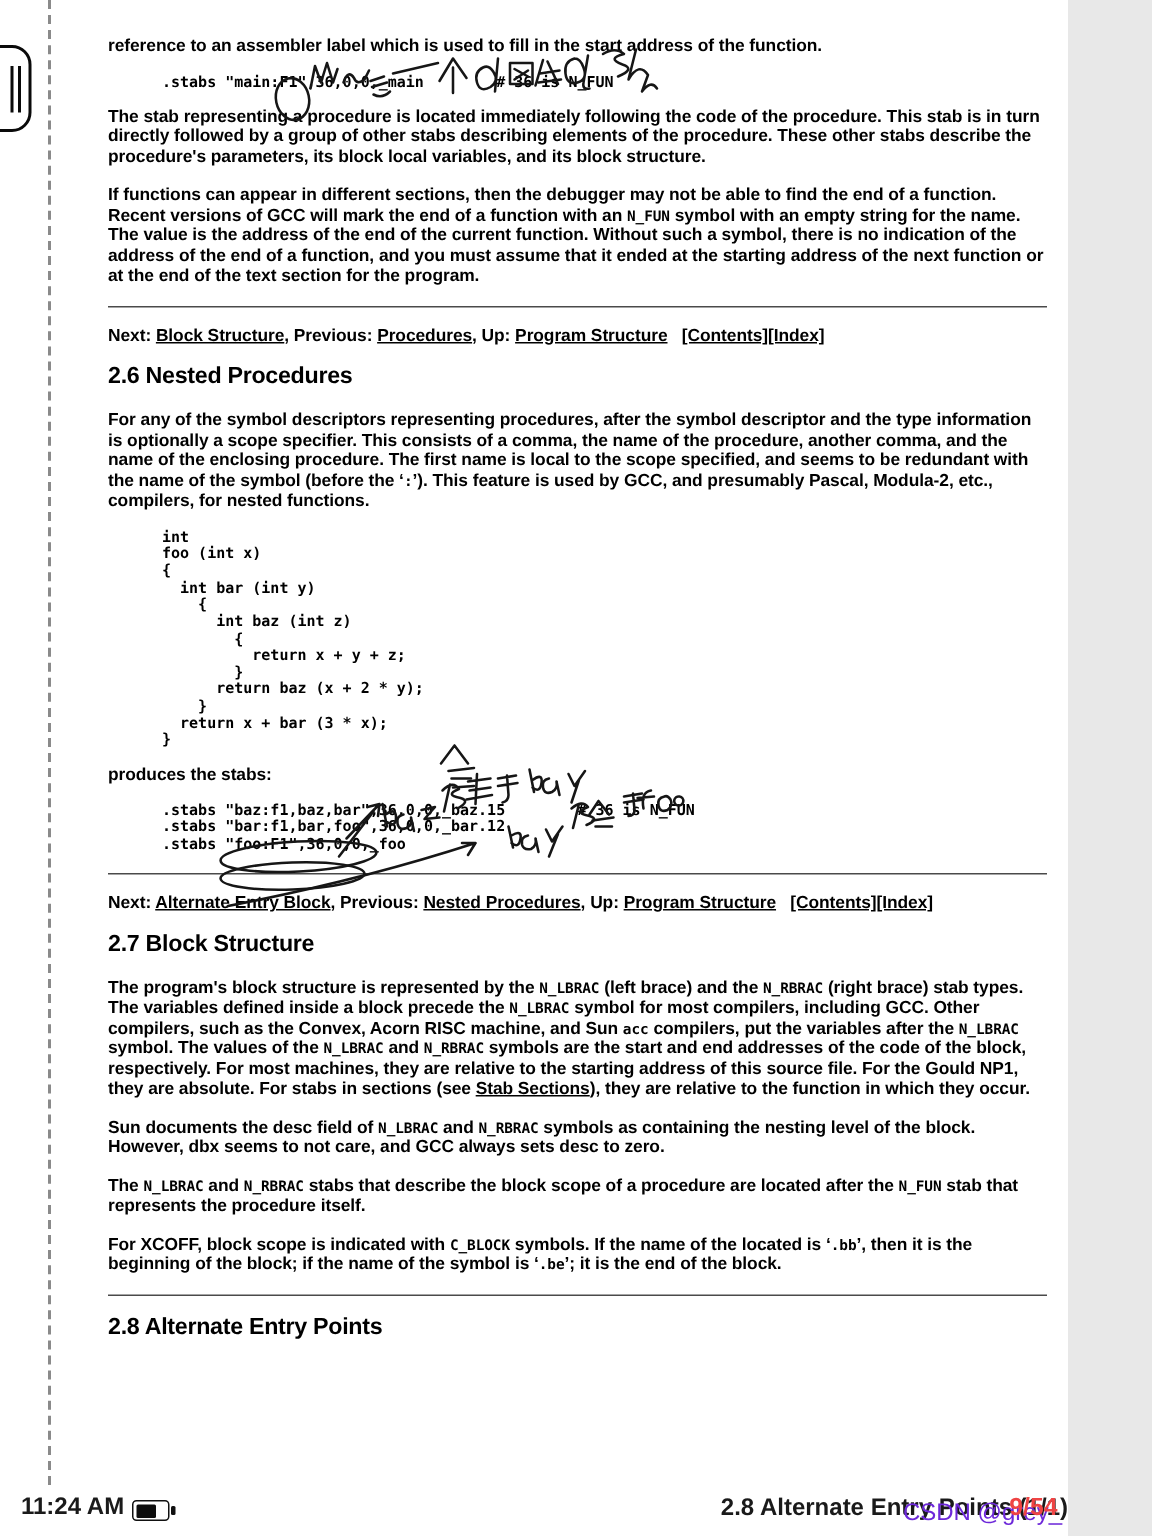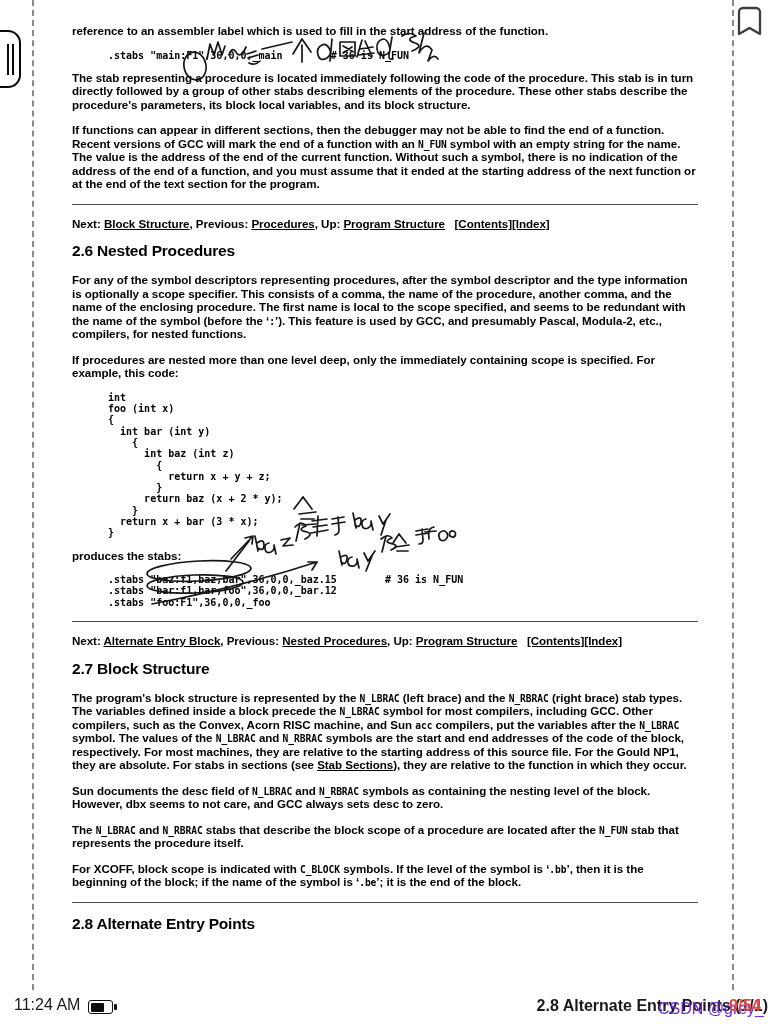--- a/index.html
+++ b/index.html
@@ -1,16 +1,16 @@
 <!DOCTYPE html>
 <html><head>
 <meta charset="utf-8">
 <style>
   html,body{margin:0;padding:0;background:#e8e8e8;}
-  .page{position:relative;width:768px;height:1024px;background:#ffffff;overflow:hidden;
+  .page{position:relative;width:712px;height:1024px;background:#ffffff;overflow:hidden;
         font-family:"Liberation Sans",sans-serif;}
   
   .dash{position:absolute;top:0;height:990px;width:0;border-left:2px dashed #8a8a8a;}
   .dash.left{left:32px;}
   .dash.right{left:732px;}
   
   .tab-handle{position:absolute;left:-14px;top:30px;width:35px;height:58px;background:#fff;
         border:2.4px solid #0a0a0a;border-radius:13px;box-sizing:border-box;}
   .tab-handle .bar{position:absolute;top:12px;width:2.4px;height:31px;background:#0a0a0a;}
   .tab-handle .bar.b1{left:19px;}
@@ -25,21 +25,21 @@
   .doc h2{font-size:15.5px;line-height:18px;margin:12px 0 13px;letter-spacing:-0.2px;}
   .doc hr{border:0;border-top:1.7px solid #4a4a4a;margin:13px 0 12px;}
   .doc pre{margin:0 0 10px 36px;font:bold 10px/11.3px "DejaVu Sans Mono",monospace;letter-spacing:0;}
   code.ic{font:bold 9.6px/1 "DejaVu Sans Mono",monospace;margin-top:12px;}
   a.doclink{color:#000;text-decoration:underline;cursor:pointer;}
   
   .ink{position:absolute;left:0;top:0;pointer-events:none;}
   .ink path,.ink ellipse{fill:none;stroke:#161616;stroke-width:1.7;stroke-linecap:round;stroke-linejoin:round;}
   
   .statusbar{position:absolute;left:0;right:0;top:992px;height:32px;color:#1a1a1a;}
-  .time{position:absolute;left:14px;top:4px;font-size:16px;font-weight:normal;text-align:center;}
+  .time{position:absolute;left:14px;top:4px;font-size:16px;font-weight:bold;text-align:center;}
   .battery{position:absolute;left:88px;top:8px;width:23px;height:12px;border:1.9px solid #111;border-radius:3px;}
   .battery::after{content:"";position:absolute;right:-5px;top:2.5px;width:2.6px;height:6px;background:#111;border-radius:1px;}
   .battery .fill{position:absolute;left:1.5px;top:1.5px;bottom:1.5px;width:13px;background:#0d0d0d;border-radius:1px;}
   .chapter{position:absolute;left:0;right:0;top:5px;text-align:right;font-size:16px;font-weight:bold;}
   .wm{position:absolute;right:4px;top:8px;font-size:16px;color:#6d28d9;z-index:1;}
   .pageno{position:absolute;right:7px;top:4px;font-size:16.5px;font-weight:bold;color:#ef4444;z-index:2;}
 </style>
 </head>
 <body>
 
@@ -59,21 +59,20 @@
 
   <div class="doc">
     <p>reference to an assembler label which is used to fill in the start address of the function.</p>
     <pre>.stabs "main:F1",36,0,0,_main        # 36 is N_FUN</pre>
     <p>The stab representing a procedure is located immediately following the code of the procedure. This stab is in turn directly followed by a group of other stabs describing elements of the procedure. These other stabs describe the procedure's parameters, its block local variables, and its block structure.</p>
     <p><span>If functions can appear in different sections, then the debugger may not be able to find the end of a function. Recent versions of GCC will mark the end of a function with an </span><code class="ic">N_FUN</code><span> symbol with an empty string for the name. The value is the address of the end of the current function. Without such a symbol, there is no indication of the address of the end of a function, and you must assume that it ended at the starting address of the next function or at the end of the text section for the program.</span></p>
     <hr>
     <p class="nav"><span>Next: </span><a class="doclink" href="#">Block Structure</a><span>, Previous: </span><a class="doclink" href="#">Procedures</a><span>, Up: </span><a class="doclink" href="#">Program Structure</a><span>&nbsp;&nbsp;&nbsp;</span><a class="doclink" href="#">[Contents]</a><a class="doclink" href="#">[Index]</a></p>
     <h2>2.6 Nested Procedures</h2>
     <p><span>For any of the symbol descriptors representing procedures, after the symbol descriptor and the type information is optionally a scope specifier. This consists of a comma, the name of the procedure, another comma, and the name of the enclosing procedure. The first name is local to the scope specified, and seems to be redundant with the name of the symbol (before the ‘</span><code class="ic">:</code><span>’). This feature is used by GCC, and presumably Pascal, Modula-2, etc., compilers, for nested functions.</span></p>
-    <p>If procedures are nested more than one level deep, only the immediately containing scope is specified. For example, this code:</p>
     <pre>int
 foo (int x)
 {
   int bar (int y)
     {
       int baz (int z)
         {
           return x + y + z;
         }
       return baz (x + 2 * y);
@@ -83,21 +82,21 @@
     <p>produces the stabs:</p>
     <pre>.stabs "baz:f1,baz,bar",36,0,0,_baz.15        # 36 is N_FUN
 .stabs "bar:f1,bar,foo",36,0,0,_bar.12
 .stabs "foo:F1",36,0,0,_foo</pre>
     <hr>
     <p class="nav"><span>Next: </span><a class="doclink" href="#">Alternate Entry Block</a><span>, Previous: </span><a class="doclink" href="#">Nested Procedures</a><span>, Up: </span><a class="doclink" href="#">Program Structure</a><span>&nbsp;&nbsp;&nbsp;</span><a class="doclink" href="#">[Contents]</a><a class="doclink" href="#">[Index]</a></p>
     <h2>2.7 Block Structure</h2>
     <p><span>The program's block structure is represented by the </span><code class="ic">N_LBRAC</code><span> (left brace) and the </span><code class="ic">N_RBRAC</code><span> (right brace) stab types. The variables defined inside a block precede the </span><code class="ic">N_LBRAC</code><span> symbol for most compilers, including GCC. Other compilers, such as the Convex, Acorn RISC machine, and Sun </span><code class="ic">acc</code><span> compilers, put the variables after the </span><code class="ic">N_LBRAC</code><span> symbol. The values of the </span><code class="ic">N_LBRAC</code><span> and </span><code class="ic">N_RBRAC</code><span> symbols are the start and end addresses of the code of the block, respectively. For most machines, they are relative to the starting address of this source file. For the Gould NP1, they are absolute. For stabs in sections (see </span><a class="doclink" href="#">Stab Sections</a><span>), they are relative to the function in which they occur.</span></p>
     <p><span>Sun documents the desc field of </span><code class="ic">N_LBRAC</code><span> and </span><code class="ic">N_RBRAC</code><span> symbols as containing the nesting level of the block. However, dbx seems to not care, and GCC always sets desc to zero.</span></p>
     <p><span>The </span><code class="ic">N_LBRAC</code><span> and </span><code class="ic">N_RBRAC</code><span> stabs that describe the block scope of a procedure are located after the </span><code class="ic">N_FUN</code><span> stab that represents the procedure itself.</span></p>
-    <p><span>For XCOFF, block scope is indicated with </span><code class="ic">C_BLOCK</code><span> symbols. If the level of the symbol is ‘</span><code class="ic">.bb</code><span>’, then it is the beginning of the block; if the name of the symbol is ‘</span><code class="ic">.be</code><span>’; it is the end of the block.</span></p>
+    <p><span>For XCOFF, block scope is indicated with </span><code class="ic">C_BLOCK</code><span> symbols. If the name of the located is ‘</span><code class="ic">.bb</code><span>’, then it is the beginning of the block; if the name of the symbol is ‘</span><code class="ic">.be</code><span>’; it is the end of the block.</span></p>
     <hr>
     <h2>2.8 Alternate Entry Points</h2>
   </div>
 
   <svg class="ink" width="768" height="1024" viewBox="0 0 768 1024">
     <g>
       <ellipse cx="195" cy="66" rx="11" ry="14" transform="rotate(-12 195 66)"></ellipse>
     </g>
     <g>
       <path d="M207,59 l3,-15 l4,11 l4,-13 l4,13 l3,-9"></path>

